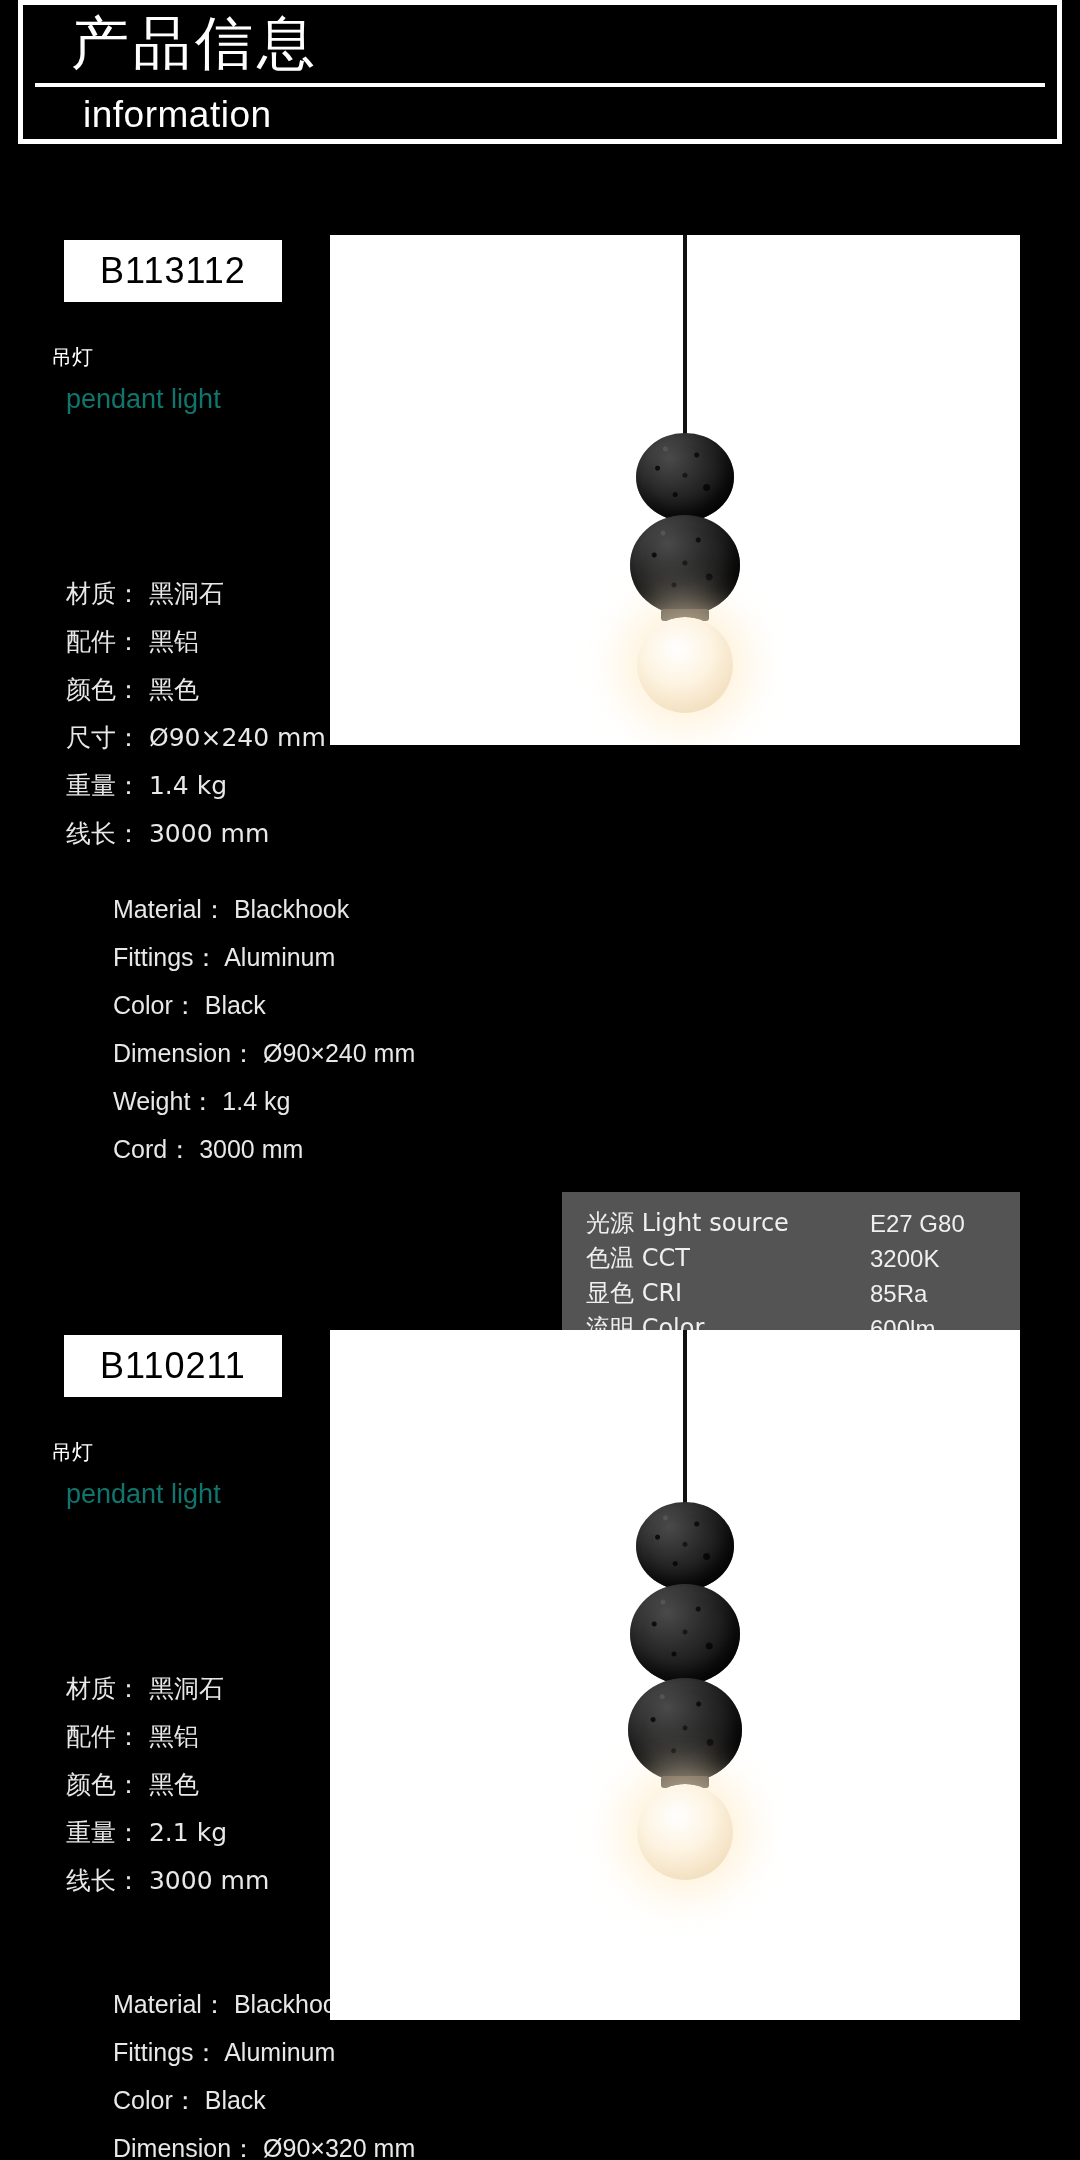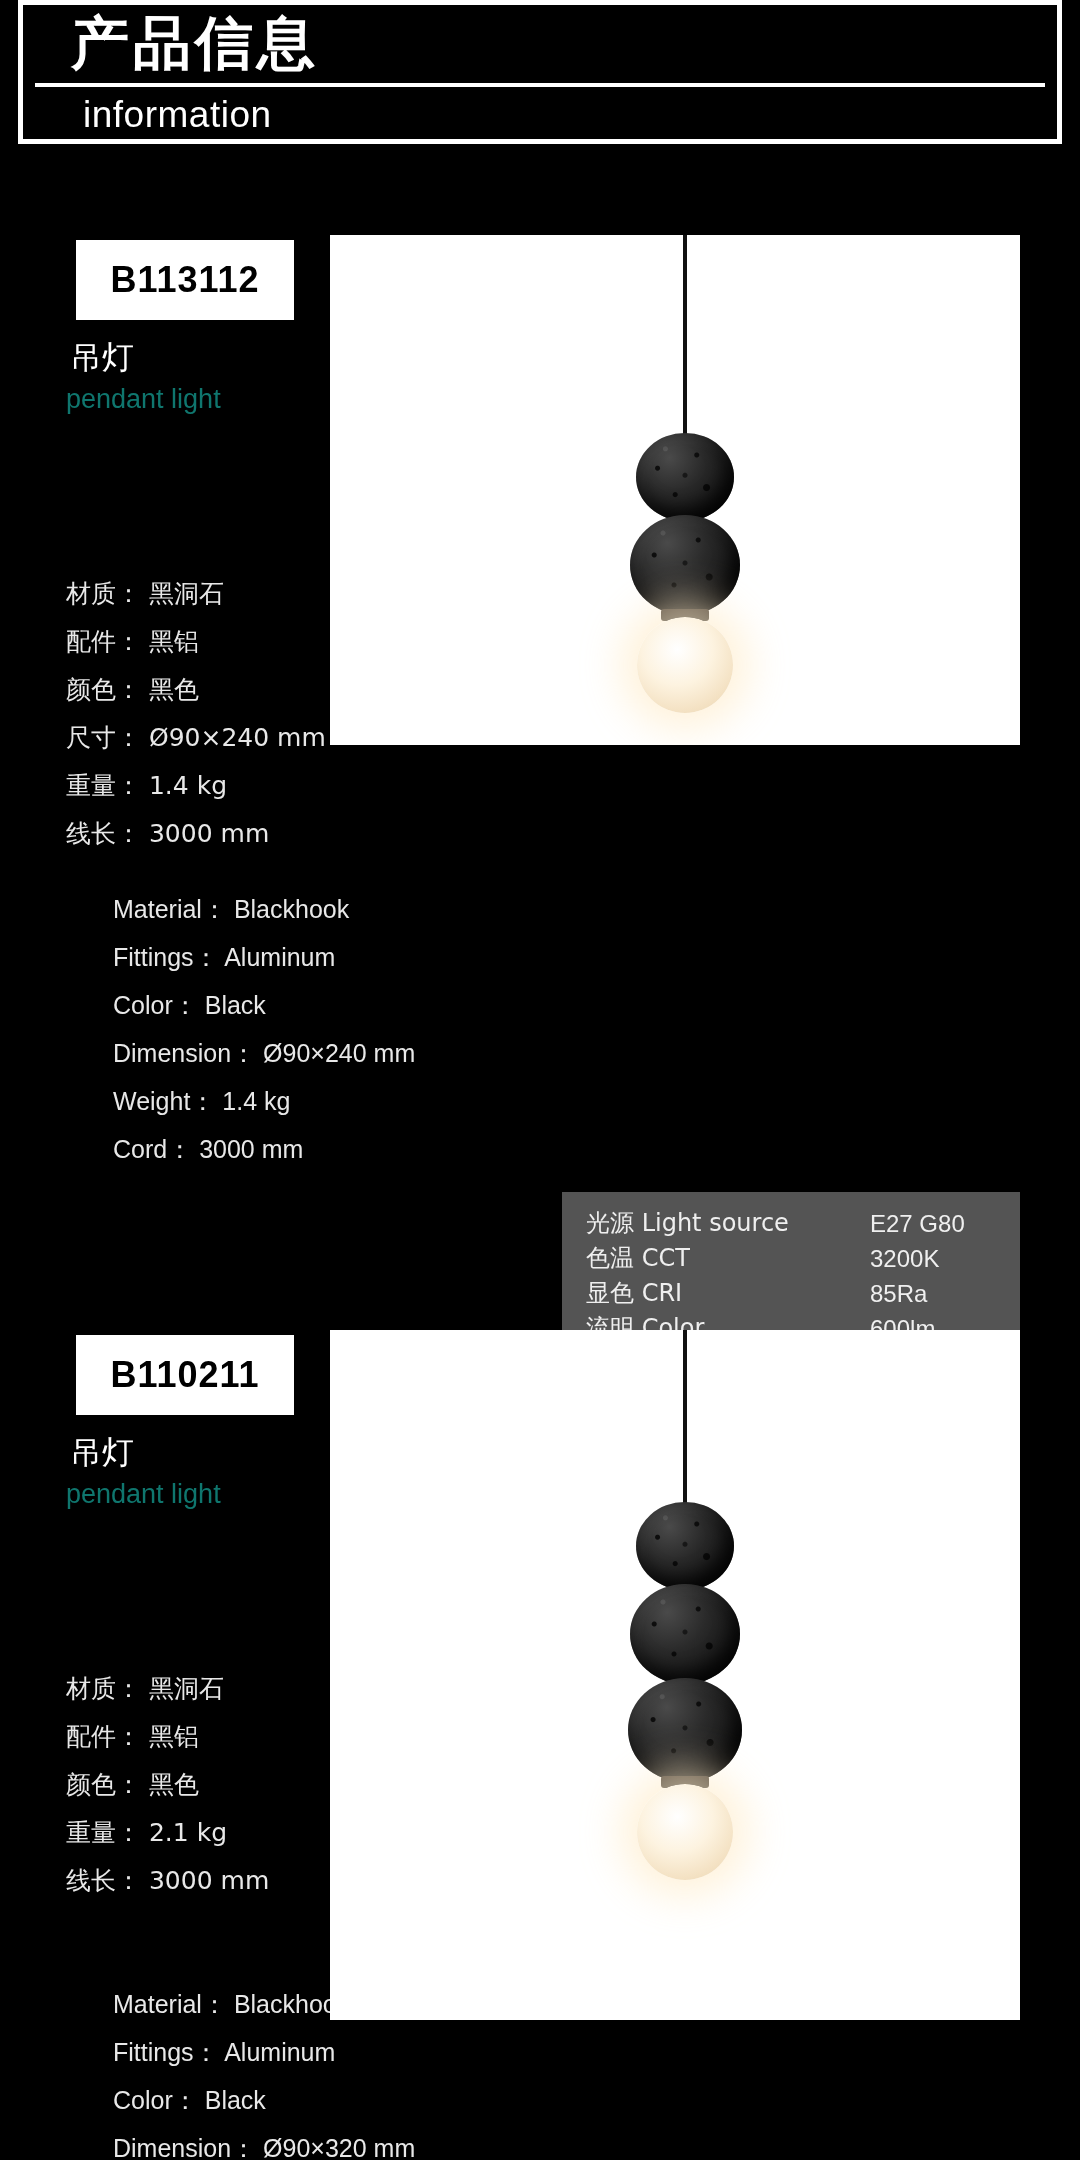--- a/index.html
+++ b/index.html
@@ -30,21 +30,21 @@
   .header-inner {
     position: absolute;
     left: 0; top: 0; right: 0; bottom: 0;
     padding: 0;
   }
   .header-title {
     position: absolute;
     left: 48px;
     top: 2px;
     font-size: 58px;
-    font-weight: bold;
+    font-weight: normal;
     letter-spacing: 4px;
     line-height: 72px;
     color: #ffffff;
     font-family: "DejaVu Sans", "Liberation Sans", sans-serif;
   }
   .header-rule {
     position: absolute;
     left: 12px;
     right: 12px;
     top: 78px;
@@ -69,36 +69,35 @@
     width: 1080px;
   }
   #product-0 { top: 240px; }
   #product-1 { top: 1335px; }
 
   .code-badge {
     position: absolute;
     left: 64px;
     top: 0;
     width: 218px;
-    height: 80px;
+    height: 62px;
     background: #ffffff;
     color: #000000;
     font-size: 36px;
-    font-weight: bold;
+    font-weight: normal;
     letter-spacing: 1px;
     display: flex;
     align-items: center;
     justify-content: center;
-    margin-left: 12px;
   }
   .name-cn {
     position: absolute;
-    left: 70px;
+    left: 51px;
     top: 100px;
-    font-size: 32px;
+    font-size: 21px;
     line-height: 34px;
     color: #ffffff;
     font-family: "DejaVu Sans", sans-serif;
   }
   .name-en {
     position: absolute;
     left: 66px;
     top: 142px;
     font-size: 27px;
     line-height: 34px;

